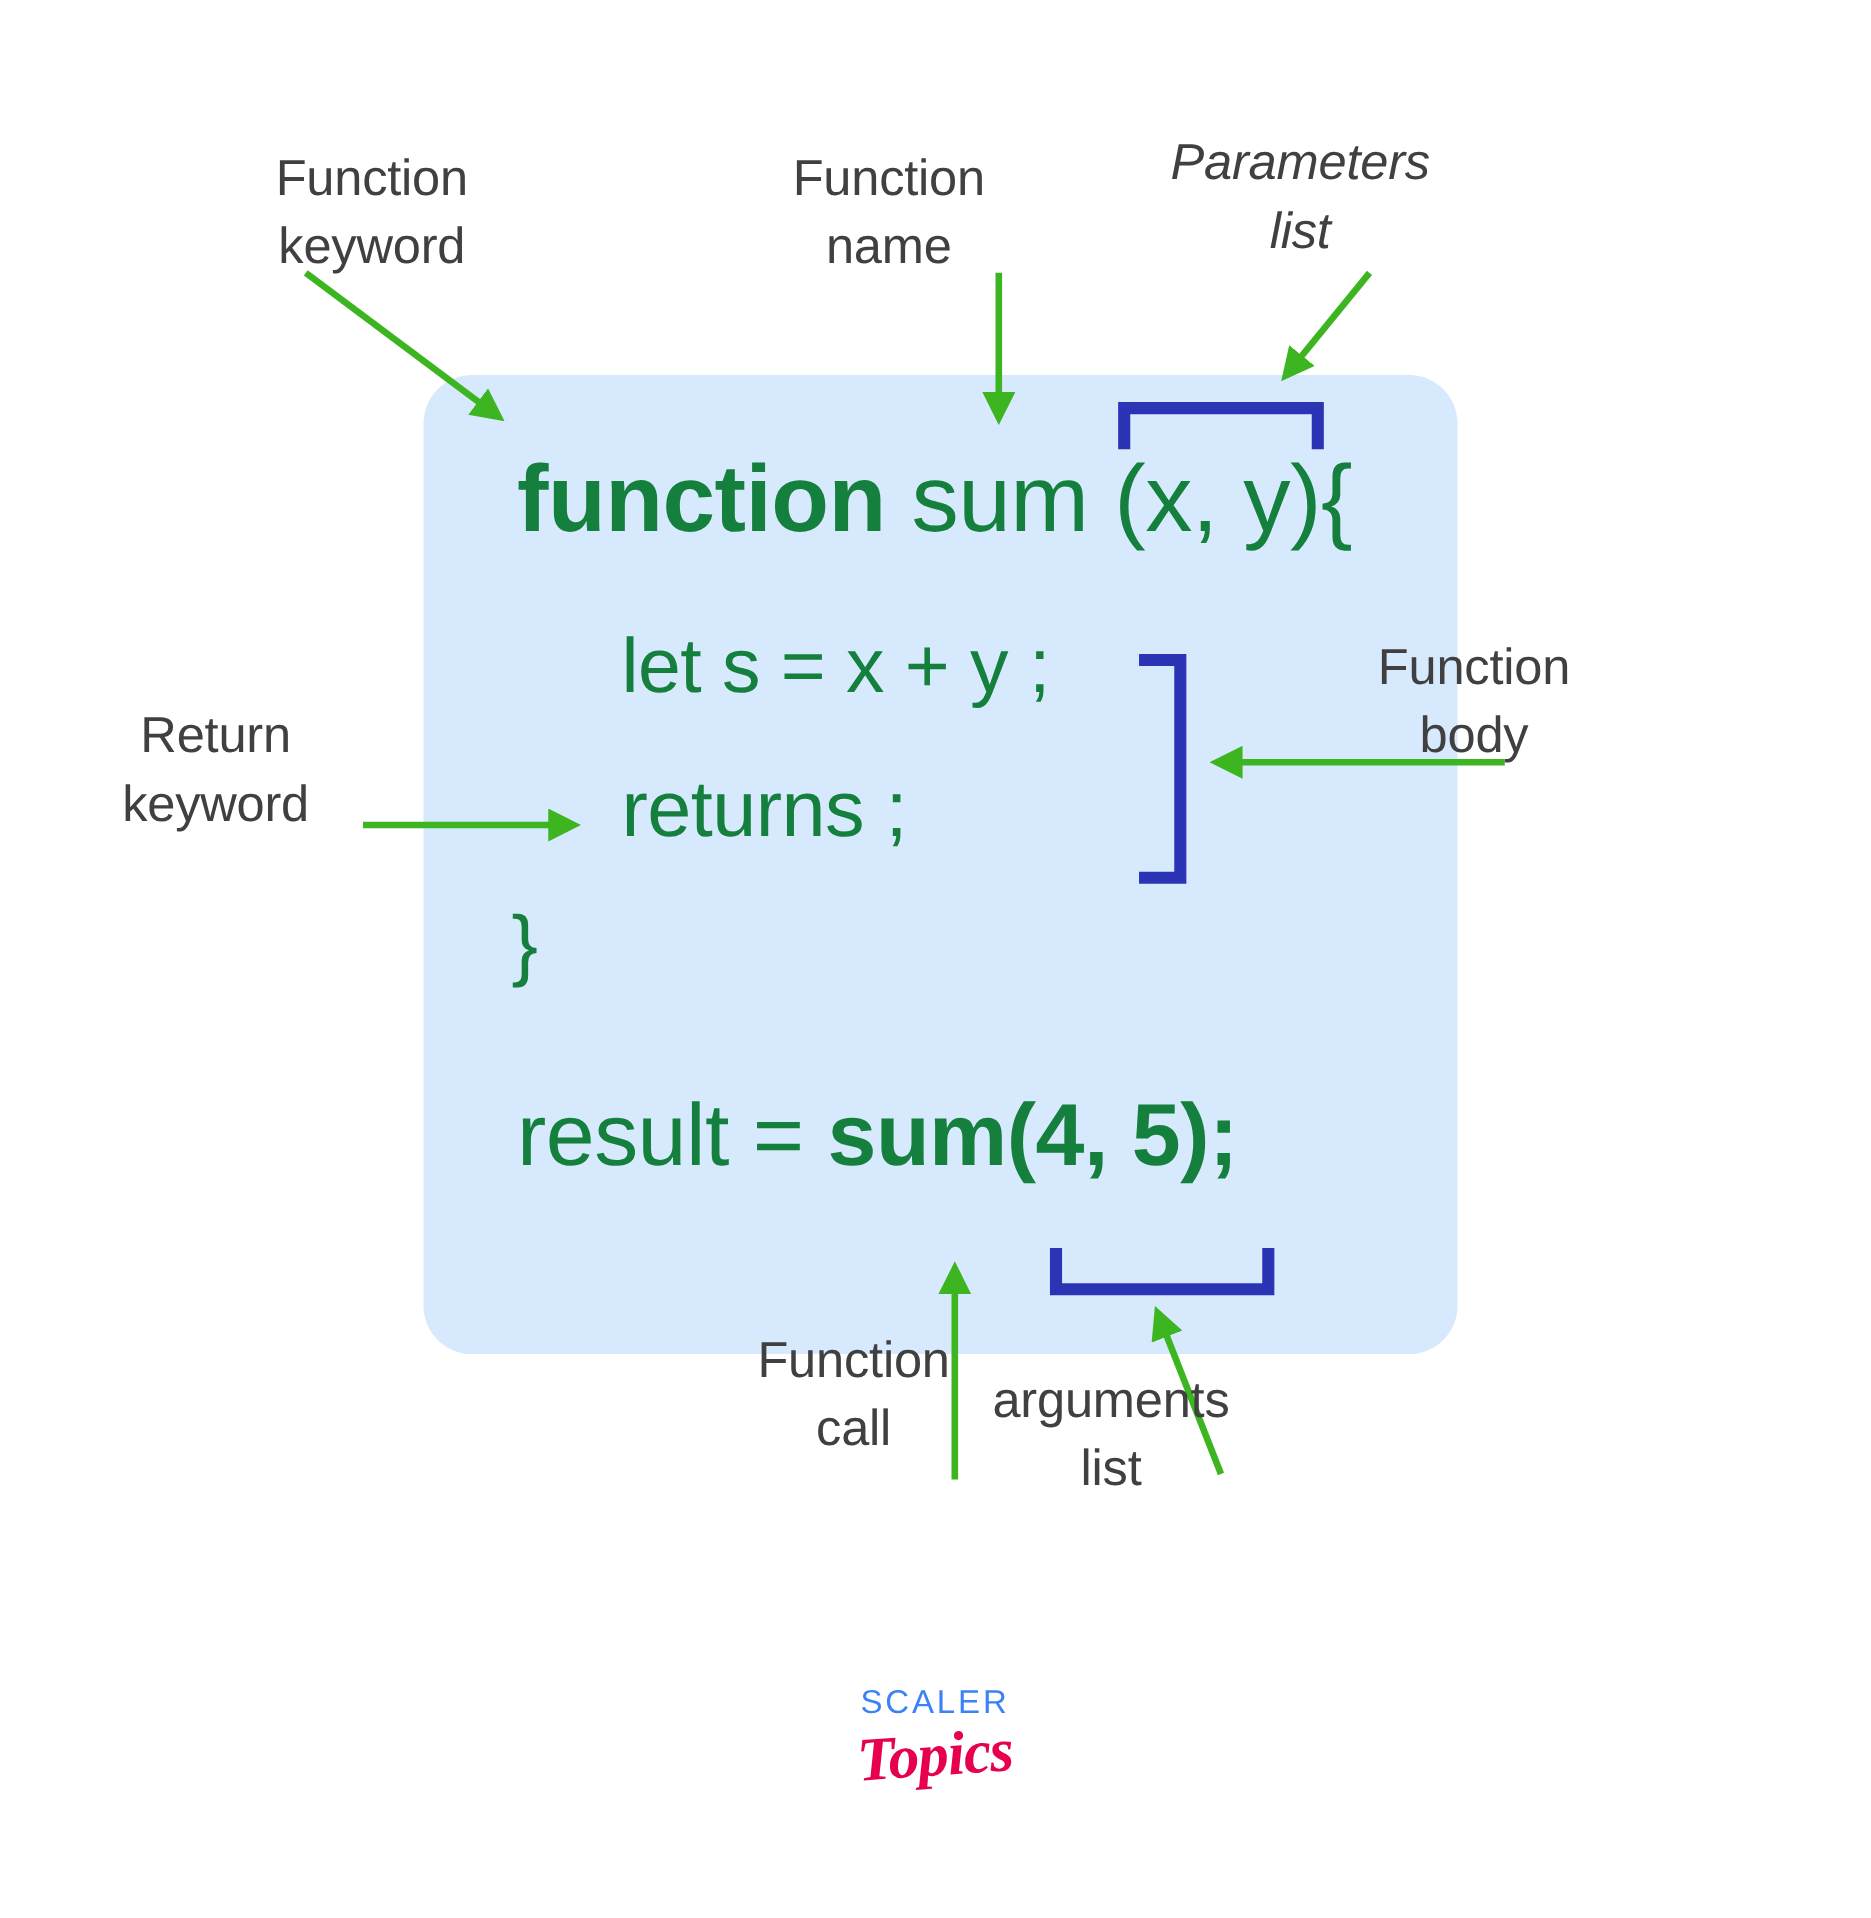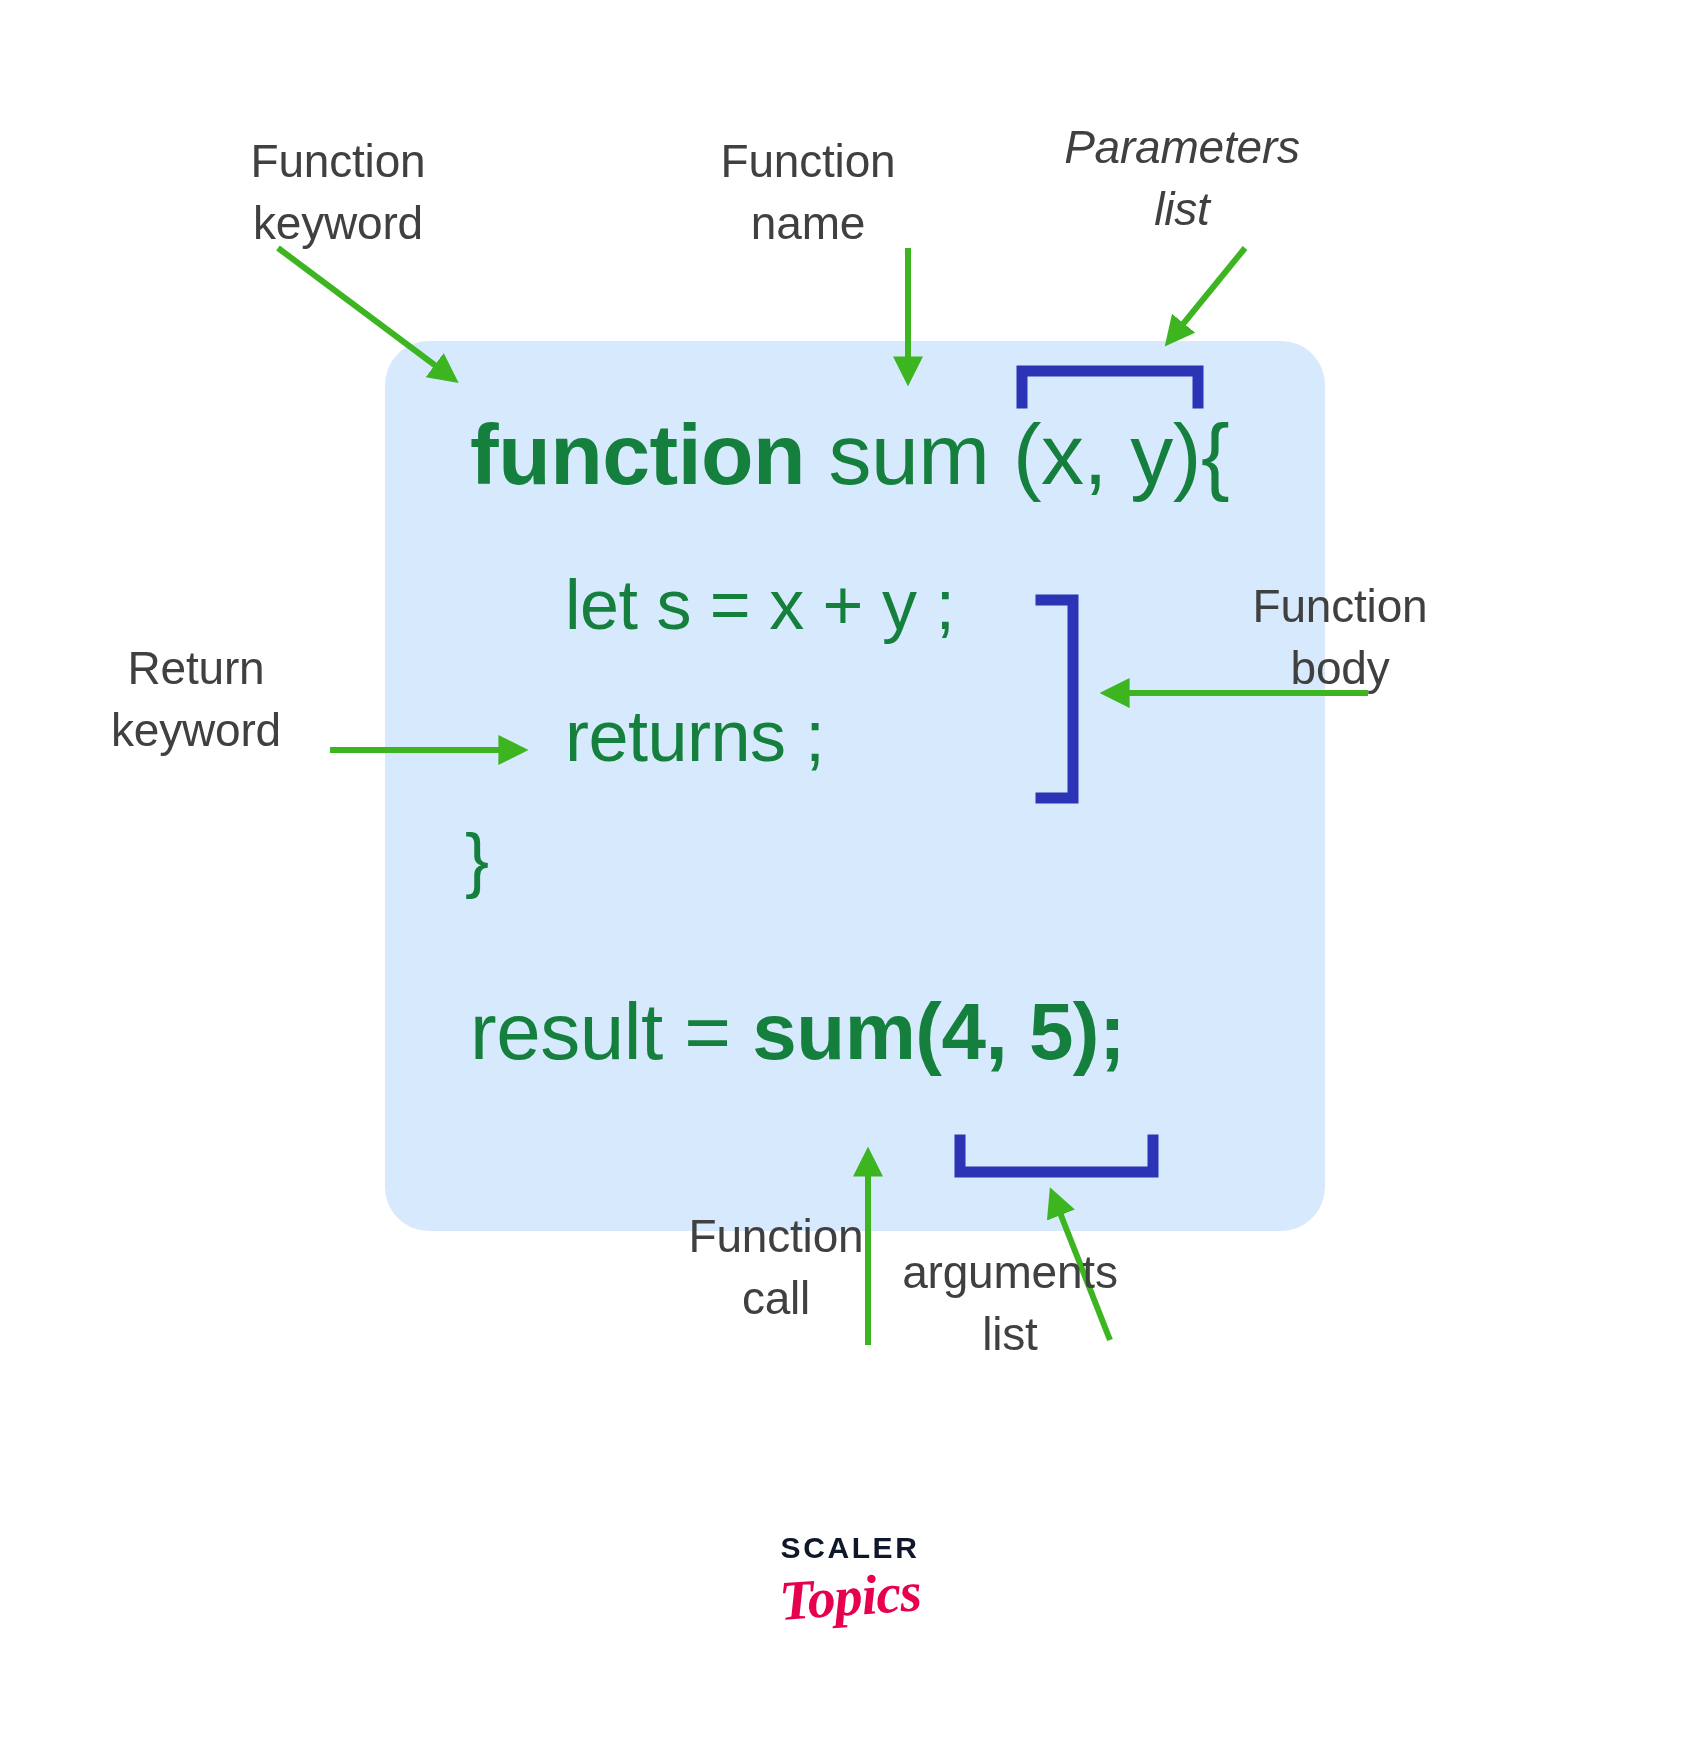--- a/index.html
+++ b/index.html
@@ -92,23 +92,23 @@
 
   .logo {
     position: absolute;
     left: 760px;
     top: 1531px;
     width: 180px;
     text-align: center;
   }
   .logo-scaler {
     display: block;
-    color: #0f172a;
-    font-family: "Liberation Sans", sans-serif;
-    font-weight: bold;
+    color: #3b82f6;
+    font-family: "Liberation Sans", sans-serif;
+    font-weight: normal;
     font-size: 30px;
     letter-spacing: 2.6px;
     line-height: 34px;
   }
   .logo-topics {
     display: block;
     color: #e6004f;
     font-family: "Liberation Serif", serif;
     font-style: italic;
     font-weight: bold;

